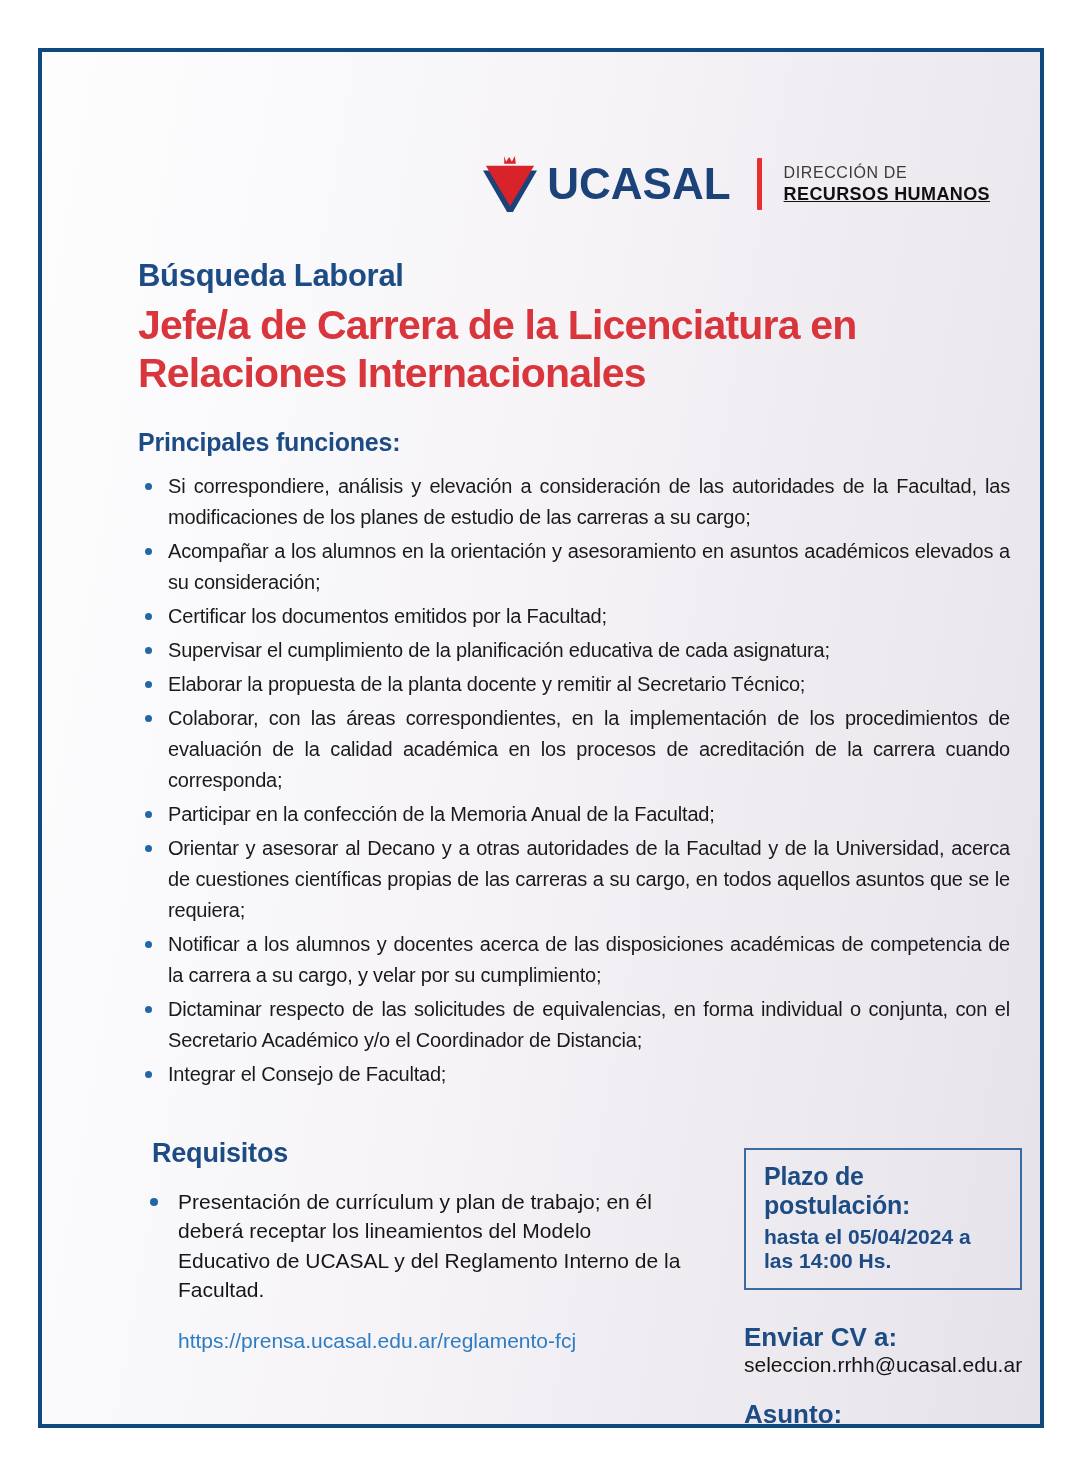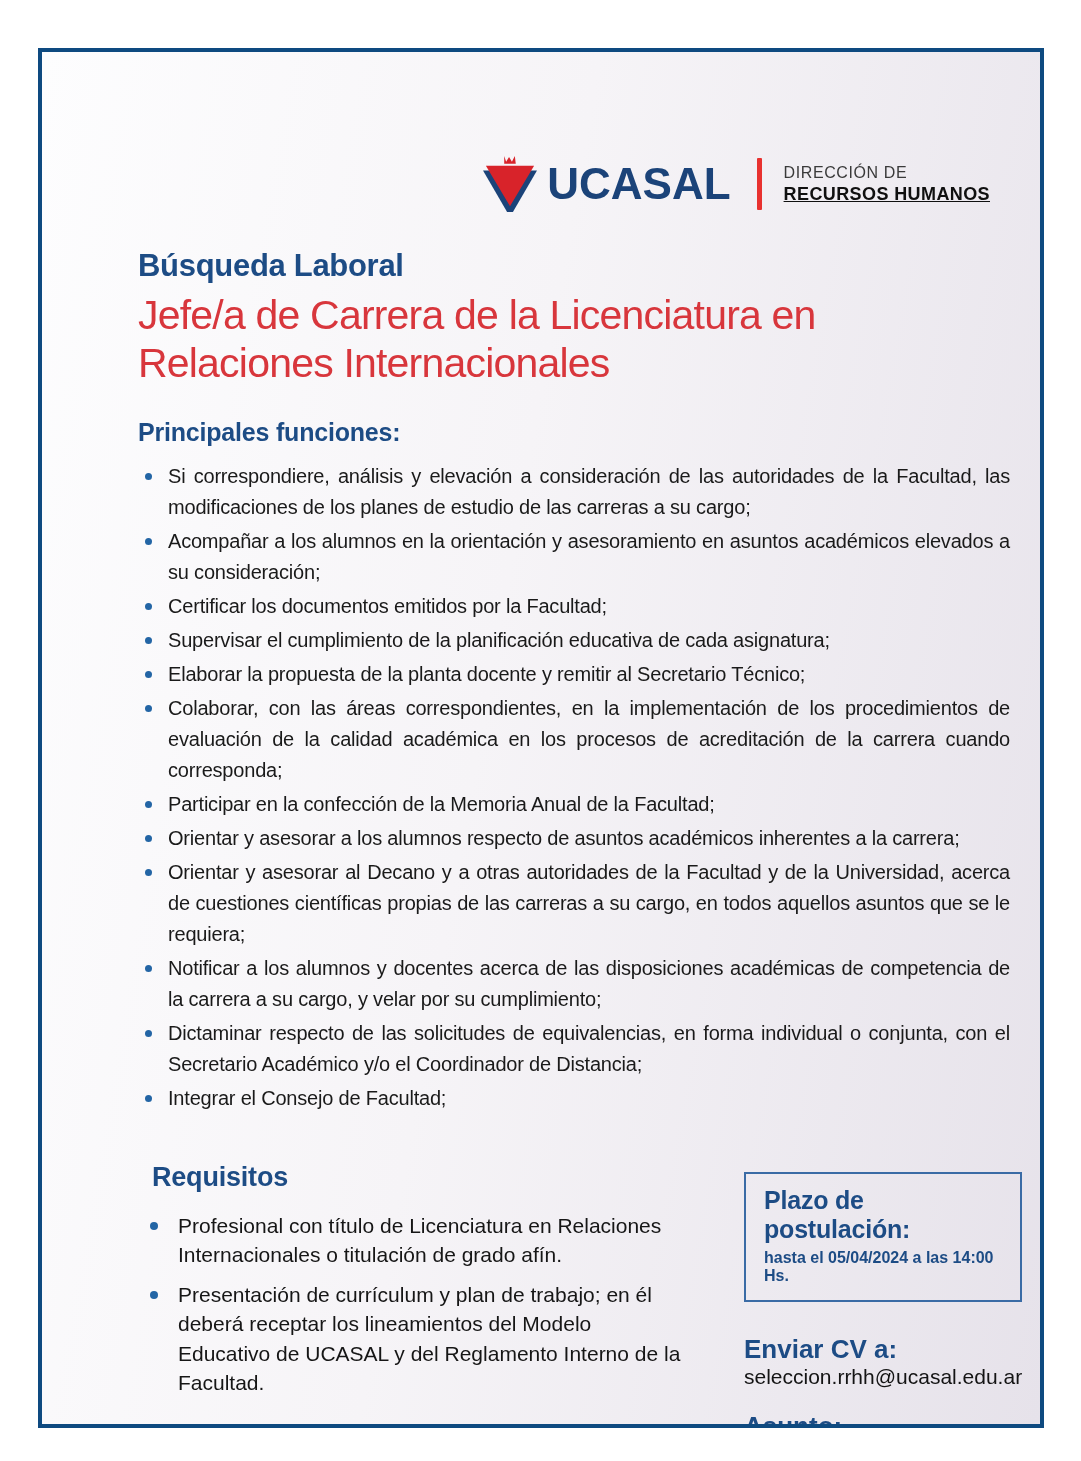--- a/index.html
+++ b/index.html
@@ -27,23 +27,23 @@
   }
   .logo-divider {
     width:5px; height:52px; background:#E8312F;
     margin:0 22px 0 26px; border-radius:1px;
   }
   .dept { line-height:1.25; }
   .dept-line1 { font-size:16px; color:#3a3a3a; letter-spacing:0.6px; }
   .dept-line2 { font-size:18px; color:#101010; font-weight:bold; letter-spacing:0.4px;text-decoration:underline; }
 
   
-  .kicker { margin-top:34px; font-size:31px; font-weight:bold; color:#1D4C85; letter-spacing:-0.3px; }
+  .kicker { margin-top:44px; font-size:31px; font-weight:bold; color:#1D4C85; letter-spacing:-0.3px; }
   .job-title {
-    margin-top:8px; font-size:41px; font-weight:normal; color:#D8363C;
+    margin-top:8px; font-size:41px; font-weight:bold; color:#D8363C;
     line-height:1.17; letter-spacing:-0.8px; max-width:885px;
   }
 
   
   .functions-heading { margin-top:30px; font-size:25px; font-weight:bold; color:#1D4C85; letter-spacing:-0.2px; }
   ul.functions { list-style:none; margin-top:14px; }
   ul.functions li {
     position:relative; padding-left:30px; margin-bottom:3px;
     font-size:20px; line-height:1.55; color:#1a1a1a;
     text-align:justify; letter-spacing:-0.2px;
@@ -70,21 +70,21 @@
   }
   .req-link {
     display:block; margin-top:21px;
     color:#2D7CC4; font-weight:normal; text-decoration:none; font-size:21px;
   }
 
   .deadline-box {
     border:2px solid #3A6BA5; padding:12px 18px 15px 18px; max-width:345px;
   }
   .deadline-label { font-size:25px; font-weight:bold; color:#1D4C85; letter-spacing:-0.2px; }
-  .deadline-value { margin-top:5px; font-size:16px; font-weight:600; color:#1D4C85; }
+  .deadline-value { margin-top:5px; font-size:21px; font-weight:600; color:#1D4C85; }
 
   .cv-label { margin-top:32px; font-size:26px; font-weight:bold; color:#1D4C85; }
   .cv-email { font-size:21px; color:#141414; }
   .subject-label { margin-top:22px; font-size:26px; font-weight:bold; color:#1D4C85; }
 </style>
 </head>
 <body>
 
 <div class="page">
   <div class="content">
@@ -112,32 +112,30 @@
 
     <div class="functions-heading">Principales funciones:</div>
     <ul class="functions">
       <li>Si correspondiere, análisis y elevación a consideración de las autoridades de la Facultad, las modificaciones de los planes de estudio de las carreras a su cargo;</li>
       <li>Acompañar a los alumnos en la orientación y asesoramiento en asuntos académicos elevados a su consideración;</li>
       <li>Certificar los documentos emitidos por la Facultad;</li>
       <li>Supervisar el cumplimiento de la planificación educativa de cada asignatura;</li>
       <li>Elaborar la propuesta de la planta docente y remitir al Secretario Técnico;</li>
       <li>Colaborar, con las áreas correspondientes, en la implementación de los procedimientos de evaluación de la calidad académica en los procesos de acreditación de la carrera cuando corresponda;</li>
       <li>Participar en la confección de la Memoria Anual de la Facultad;</li>
-      <li>Orientar y asesorar a los alumnos respecto de asuntos académicos inherentes a la carrera;</li>
       <li>Orientar y asesorar al Decano y a otras autoridades de la Facultad y de la Universidad, acerca de cuestiones científicas propias de las carreras a su cargo, en todos aquellos asuntos que se le requiera;</li>
       <li>Notificar a los alumnos y docentes acerca de las disposiciones académicas de competencia de la carrera a su cargo, y velar por su cumplimiento;</li>
       <li>Dictaminar respecto de las solicitudes de equivalencias, en forma individual o conjunta, con el Secretario Académico y/o el Coordinador de Distancia;</li>
       <li>Integrar el Consejo de Facultad;</li>
     </ul>
 
     <div class="bottom">
       <div class="col-left">
         <div class="req-heading">Requisitos</div>
         <ul class="requirements">
-          <li>Profesional con título de Licenciatura en Relaciones Internacionales o titulación de grado afín.</li>
           <li>
             <span>Presentación de currículum y plan de trabajo; en él deberá receptar los lineamientos del Modelo Educativo de UCASAL y del Reglamento Interno de la Facultad.</span>
             <a href="#" class="req-link">https://prensa.ucasal.edu.ar/reglamento-fcj</a>
           </li>
 
         </ul>
       </div>
 
       <div class="col-right">
         <div class="deadline-box">

